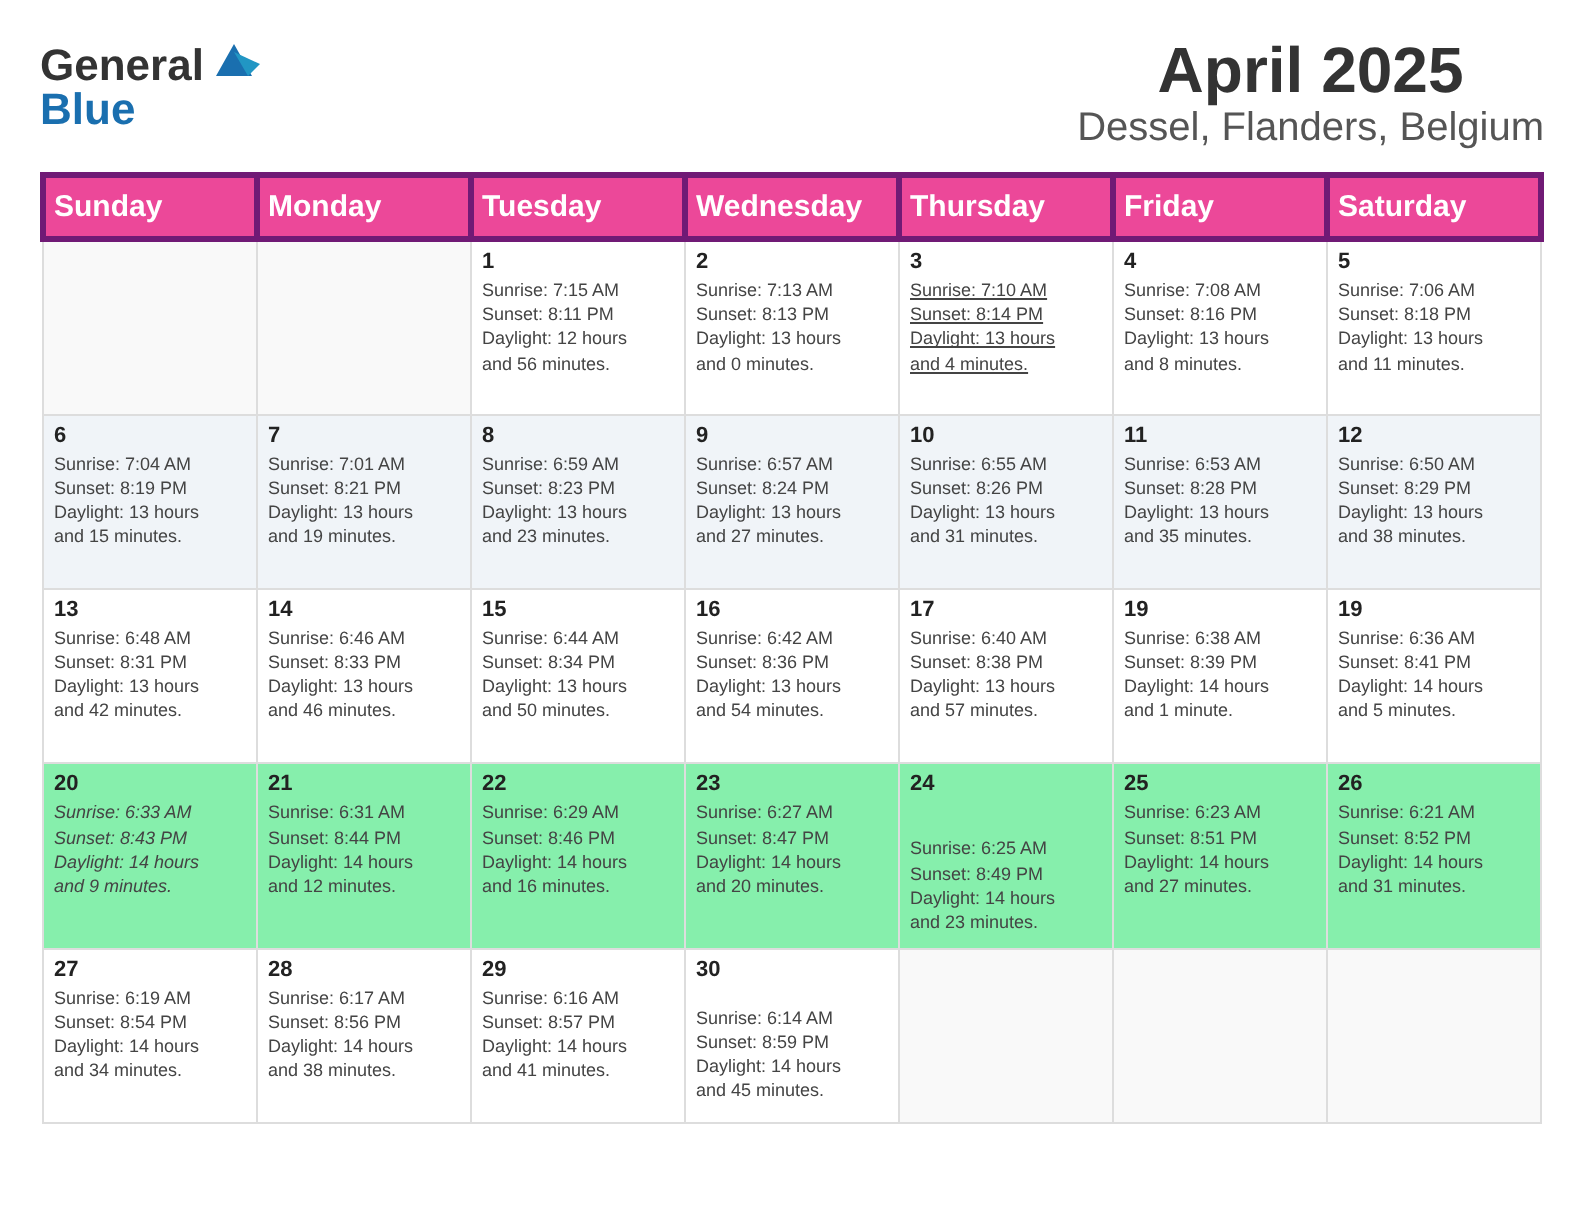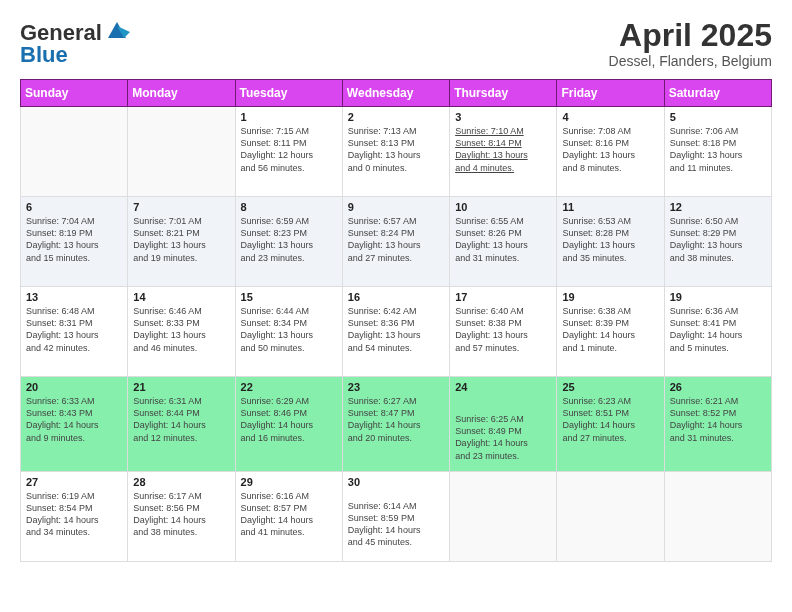--- a/index.html
+++ b/index.html
@@ -21,47 +21,47 @@
       display: flex;
       justify-content: space-between;
       align-items: flex-start;
       margin-bottom: 10px;
     }
     .logo {
       display: flex;
       align-items: center;
     }
     .title-block {
-      text-align: right;
+      text-align: center;
     }
     .month-title {
       font-size: 32px;
       font-weight: bold;
       color: #333;
       line-height: 1.1;
     }
     .location {
-      font-size: 14px;
+      font-size: 20px;
       color: #555;
     }
     .calendar {
       flex: 1;
       border: 1px solid #ccc;
       border-collapse: collapse;
       width: 100%;
       table-layout: fixed;
     }
     .calendar th {
-      background-color: #d946ef;
+      background-color: #ec4899;
       color: #fff;
-      font-size: 12px;
+      font-size: 15px;
       font-weight: bold;
       padding: 6px 4px;
       text-align: left;
-      border: 1px solid #701a75;
+      border: 3px solid #701a75;
     }
     .calendar td {
       vertical-align: top;
       border: 1px solid #ddd;
       padding: 4px 5px;
       font-size: 9.5px;
       color: #333;
       height: 85px;
       background: #fff;
     }
@@ -266,21 +266,21 @@
             <span class="day-number">19</span>
             <div class="day-info" style="white-space: pre-line;">Sunrise: 6:36 AM
 Sunset: 8:41 PM
 Daylight: 14 hours
 and 5 minutes.</div>
           </td>
         </tr>
         <tr class="row-4">
           <td>
             <span class="day-number">20</span>
-            <div class="day-info" style="white-space: pre-line;">Sunrise: 6:33 AM
+            <div class="day-info" style="white-space: pre-line; font-style: italic;">Sunrise: 6:33 AM
 Sunset: 8:43 PM
 Daylight: 14 hours
 and 9 minutes.</div>
           </td>
           <td>
             <span class="day-number">21</span>
             <div class="day-info" style="white-space: pre-line;">Sunrise: 6:31 AM
 Sunset: 8:44 PM
 Daylight: 14 hours
 and 12 minutes.</div>

